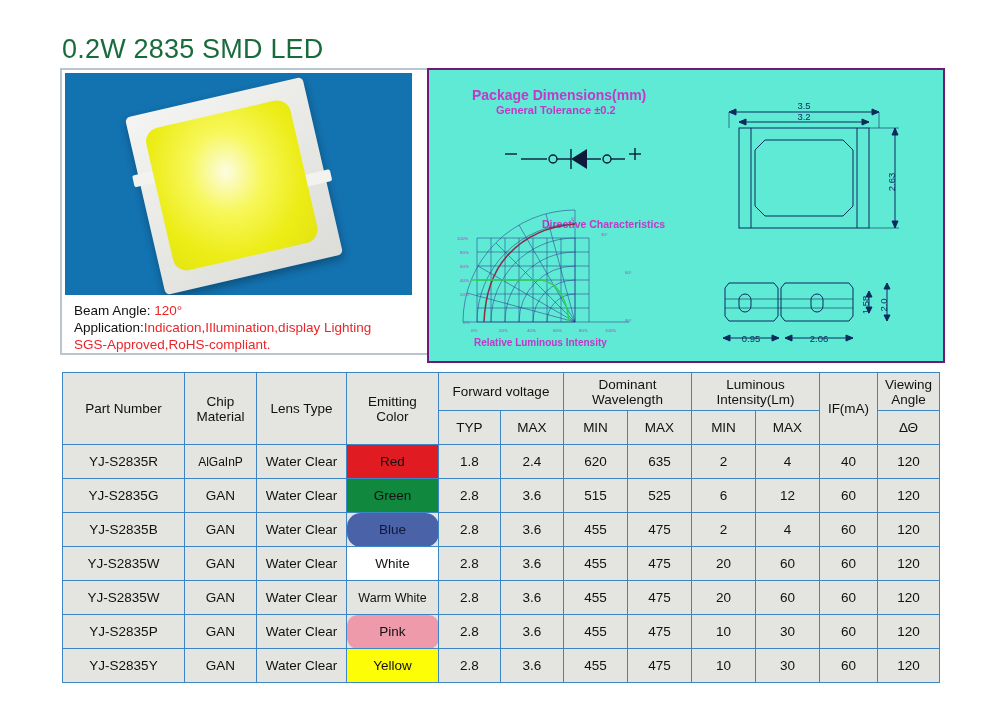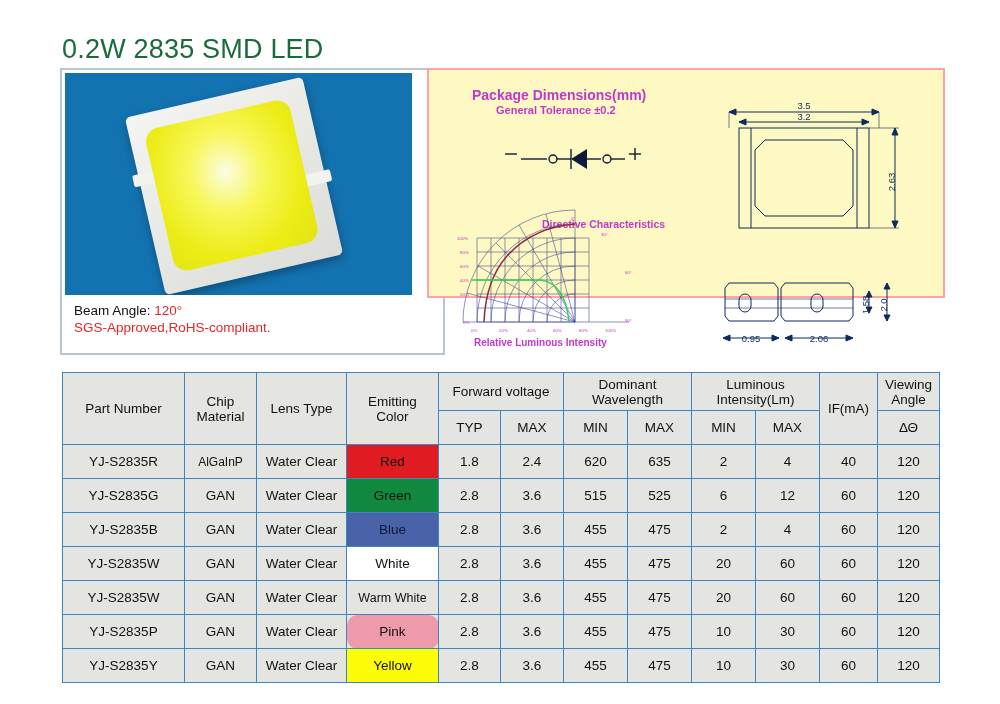--- a/index.html
+++ b/index.html
@@ -91,23 +91,23 @@
     width: 26px;
     height: 12px;
     border-radius: 2px;
   }
 
   
   #dim-panel {
     left: 427px;
     top: 68px;
     width: 518px;
-    height: 230px;
-    border: 2px solid #fca5a5;
-    background: #fef9c3;
+    height: 295px;
+    border: 2px solid #701a75;
+    background: #5eead4;
   }
   .magenta {
     position: absolute;
     color: #c238c8;
     font-weight: bold;
     white-space: nowrap;
   }
   #dim-title { left: 43px; top: 17px; font-size: 14px; }
   #dim-tol   { left: 67px; top: 34px; font-size: 11px; }
   #chart-title { left: 113px; top: 148px; font-size: 10.5px; }
@@ -133,21 +133,21 @@
     font-weight: normal;
     padding: 0;
     height: 34px;
     box-sizing: border-box;
   }
   #spec-table th { line-height: 15px; }
   .green-txt { color: #0f9e3e; font-weight: bold; }
   .sym { font-size: 21px; }
   .c-red   { background: #e01b22 !important; }
   .c-green { background: #10893e !important; }
-  .c-blue  { background: #4a62a8 !important; color:#10173a !important; }
+  .c-blue  { background: #4a62a8 !important; color:#10173a !important;border-radius:14px; }
   .c-white { background: #ffffff !important; }
   .c-warm  { background: #E4E4E1 !important; margin-top: 47px; }
   .c-pink  { background: #ef9aaa !important; border-radius: 11px; }
   .c-yellow{ background: #fdfd07 !important; }
 </style>
 </head>
 <body>
 
 <div id="page-title">0.2W 2835 SMD LED</div>
 
@@ -155,20 +155,23 @@
   <div id="photo-blue">
     <div id="led-body">
       <div class="led-notch" style="left:-6px; top:58px;"></div>
       <div class="led-notch" style="right:-6px; top:96px;"></div>
       <div id="led-phos"></div>
     </div>
   </div>
   <div id="spec-text">
     <div>
       <span>Beam Angle: </span><span class="red-txt">120°</span>
+    </div>
+    <div>
+      <span>Application:</span><span class="red-txt">Indication,IIlumination,display Lighting</span>
     </div>
     <div class="red-txt">SGS-Approved,RoHS-compliant.</div>
   </div>
 </div>
 
 <div id="dim-panel" class="panel">
 
   <div class="magenta" id="dim-title">Package Dimensions(mm)</div>
   <div class="magenta" id="dim-tol">General Tolerance ±0.2</div>
   <div class="magenta" id="chart-title">Directive Characteristics</div>

